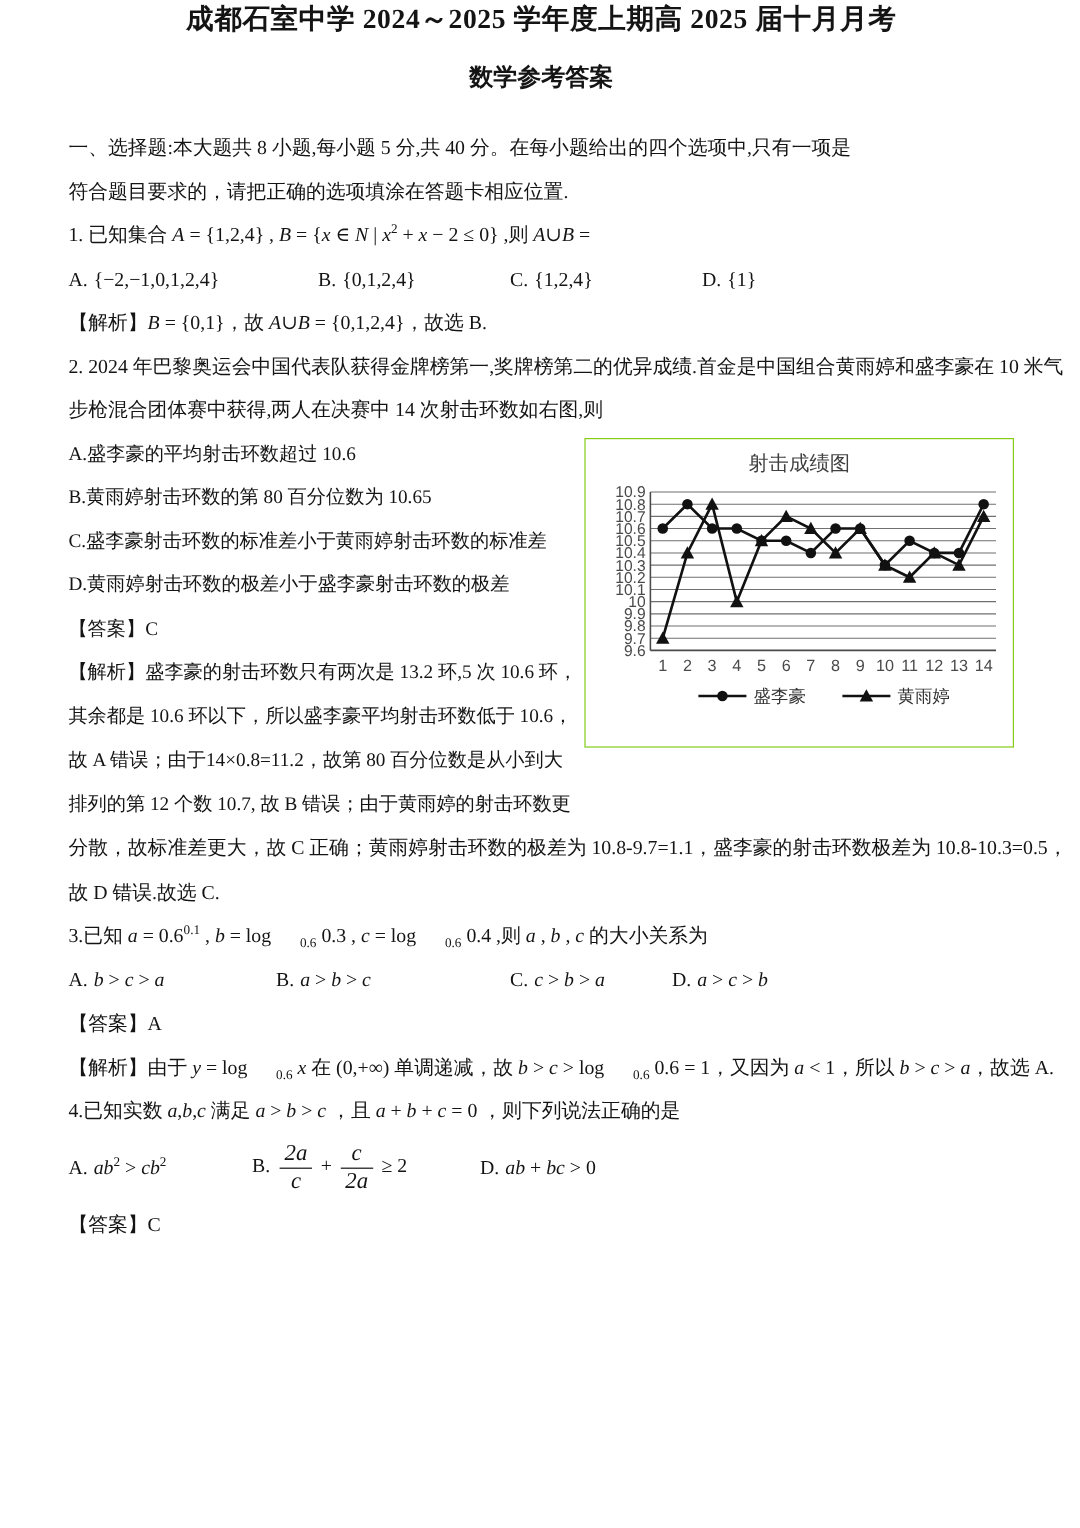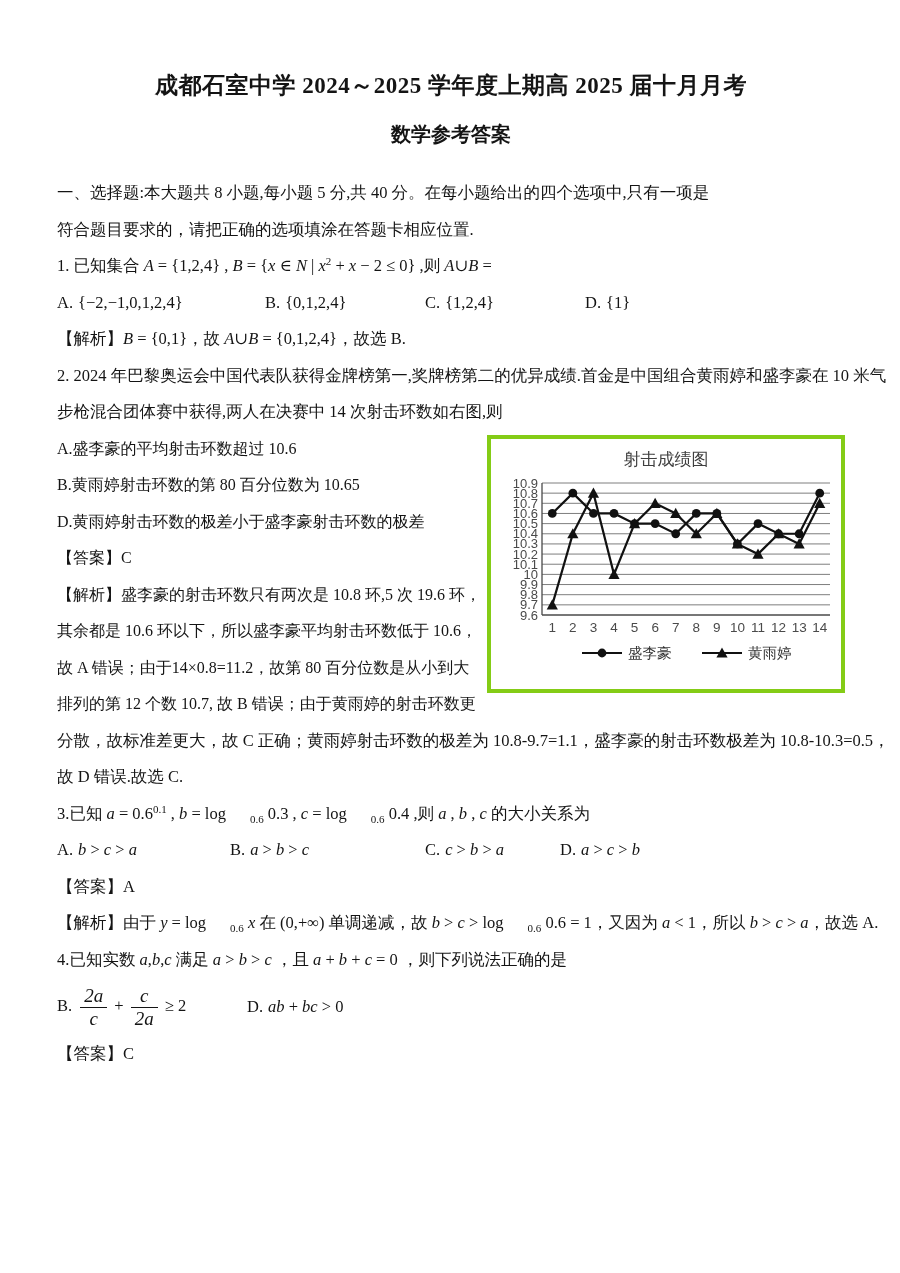--- a/index.html
+++ b/index.html
@@ -2,38 +2,38 @@
 <html><head>
 <meta charset="utf-8">
 <style>
   html,body{margin:0;padding:0;background:#fff;}
   .page{
     position:relative; width:900px; height:1273px; box-sizing:border-box;
     background:#fff; overflow:hidden;
     padding:0 55px 0 57px;
     font-family:"Liberation Serif","DejaVu Serif",serif; color:#141414;
   }
-  .hd1{margin:0; padding-top:70px; text-align:center; font-size:23px; font-weight:bold; letter-spacing:.5px;}
+  .hd1{margin:0; text-align:center; font-size:23px; font-weight:bold; letter-spacing:.5px;}
   .hd2{margin:20px 0 0; text-align:center; font-size:20px; font-weight:bold;}
   .body-start{margin-top:27px;}
   .ln{font-size:16.5px; line-height:36.5px; white-space:nowrap;}
   .it{font-style:italic; font-family:"Liberation Serif",serif;}
   sup{font-size:11px; vertical-align:super; line-height:0;}
   sub{font-size:11px; vertical-align:sub; line-height:0;padding-left:24px;}
   .optrow{display:flex; align-items:center;}
   .opt{display:inline-block; white-space:nowrap;}
   .olabel{margin-right:5px;}
   .frac{display:inline-block; text-align:center; vertical-align:middle; font-style:italic; line-height:1.15; margin:0 3px; font-size:19px;}
   .frac .fn{display:block; padding:0 4px; border-bottom:1.2px solid #141414;}
   .frac .fd{display:block; padding:0 4px;}
   .q2cols{position:relative;}
   .q2cols .ln{font-size:16px;}
   .chart-box{
     position:absolute; left:430px; top:4px; width:358px; height:258px;
-    box-sizing:border-box; border:4px solid #84cc16; background:#fff;
+    box-sizing:border-box; border:1px solid #84cc16; background:#fff;
     text-align:center; padding-top:9px;
   }
   .chart-title{font-family:"Liberation Sans","DejaVu Sans",sans-serif; font-size:17px; color:#3f3f3f; margin-bottom:2px;}
   .chart-box svg{display:block; margin:0 auto;}
   .chart-box text{font-family:"Liberation Sans","DejaVu Sans",sans-serif;}
 </style>
 </head>
 <body>
 
 <div class="page">
@@ -140,23 +140,24 @@
             <line x1="88" y1="180" x2="128" y2="180" stroke="#111111" stroke-width="2.2"></line>
             <circle cx="108" cy="180" r="4.4" fill="#111111"></circle>
             <text x="134" y="185" text-anchor="start" font-size="14.5" fill="#333">盛李豪</text>
             <line x1="208" y1="180" x2="248" y2="180" stroke="#111111" stroke-width="2.2"></line>
             <path d="M 228 174.4 L 233.6 184.6 L 222.4 184.6 Z" fill="#111111"></path>
             <text x="254" y="185" text-anchor="start" font-size="14.5" fill="#333">黄雨婷</text>
           </svg>
       </div>
       <div class="ln">A.盛李豪的平均射击环数超过 10.6</div>
       <div class="ln">B.黄雨婷射击环数的第 80 百分位数为 10.65</div>
+      <div class="ln">C.盛李豪射击环数的标准差小于黄雨婷射击环数的标准差</div>
       <div class="ln">D.黄雨婷射击环数的极差小于盛李豪射击环数的极差</div>
       <div class="ln">【答案】C</div>
-      <div class="ln">【解析】盛李豪的射击环数只有两次是 10.8 环,5 次 19.6 环，</div>
+      <div class="ln">【解析】盛李豪的射击环数只有两次是 13.2 环,5 次 10.6 环，</div>
       <div class="ln">其余都是 10.6 环以下，所以盛李豪平均射击环数低于 10.6，</div>
       <div class="ln">故 A 错误；由于14×0.8=11.2，故第 80 百分位数是从小到大</div>
       <div class="ln">排列的第 12 个数 10.7, 故 B 错误；由于黄雨婷的射击环数更</div>
     </div>
     <div class="ln">分散，故标准差更大，故 C 正确；黄雨婷射击环数的极差为 10.8-9.7=1.1，盛李豪的射击环数极差为 10.8-10.3=0.5，</div>
     <div class="ln">故 D 错误.故选 C.</div>
   </section>
 
   <section>
     <div class="ln"><span>3.已知 </span><span class="it">a</span><span> = 0.6</span><sup>0.1</sup><span> , </span><span class="it">b</span><span> = log</span><sub>0.6</sub><span> 0.3 , </span><span class="it">c</span><span> = log</span><sub>0.6</sub><span> 0.4 ,则 </span><span class="it">a</span><span> , </span><span class="it">b</span><span> , </span><span class="it">c</span><span> 的大小关系为</span></div>
@@ -166,19 +167,20 @@
       <span class="opt" style="width:135px"><span class="olabel">C.</span><span><span class="it">c</span><span> &gt; </span><span class="it">b</span><span> &gt; </span><span class="it">a</span></span></span>
       <span class="opt"><span class="olabel">D.</span><span><span class="it">a</span><span> &gt; </span><span class="it">c</span><span> &gt; </span><span class="it">b</span></span></span>
     </div>
     <div class="ln">【答案】A</div>
     <div class="ln"><span>【解析】由于 </span><span class="it">y</span><span> = log</span><sub>0.6</sub><span> </span><span class="it">x</span><span> 在 (0,+∞) 单调递减，故 </span><span class="it">b</span><span> &gt; </span><span class="it">c</span><span> &gt; log</span><sub>0.6</sub><span> 0.6 = 1，又因为 </span><span class="it">a</span><span> &lt; 1，所以 </span><span class="it">b</span><span> &gt; </span><span class="it">c</span><span> &gt; </span><span class="it">a</span><span>，故选 A.</span></div>
   </section>
 
   <section>
     <div class="ln"><span>4.已知实数 </span><span class="it">a</span><span>,</span><span class="it">b</span><span>,</span><span class="it">c</span><span> 满足 </span><span class="it">a</span><span> &gt; </span><span class="it">b</span><span> &gt; </span><span class="it">c</span><span> ，且 </span><span class="it">a</span><span> + </span><span class="it">b</span><span> + </span><span class="it">c</span><span> = 0 ，则下列说法正确的是</span></div>
     <div class="ln optrow" style="height:58px">
+      <span class="opt" style="width:153px"><span class="olabel">A.</span><span><span class="it">ab</span><sup>2</sup><span> &gt; </span><span class="it">cb</span><sup>2</sup></span></span>
       <span class="opt" style="width:190px"><span class="olabel">B.</span><span><span class="frac"><span class="fn">2a</span><span class="fd">c</span></span><span> + </span><span class="frac"><span class="fn">c</span><span class="fd">2a</span></span><span> ≥ 2</span></span></span>
       <span class="opt"><span class="olabel">D.</span><span><span class="it">ab</span><span> + </span><span class="it">bc</span><span> &gt; 0</span></span></span>
     </div>
     <div class="ln">【答案】C</div>
   </section>
 
 </div>
 
 </body></html>

